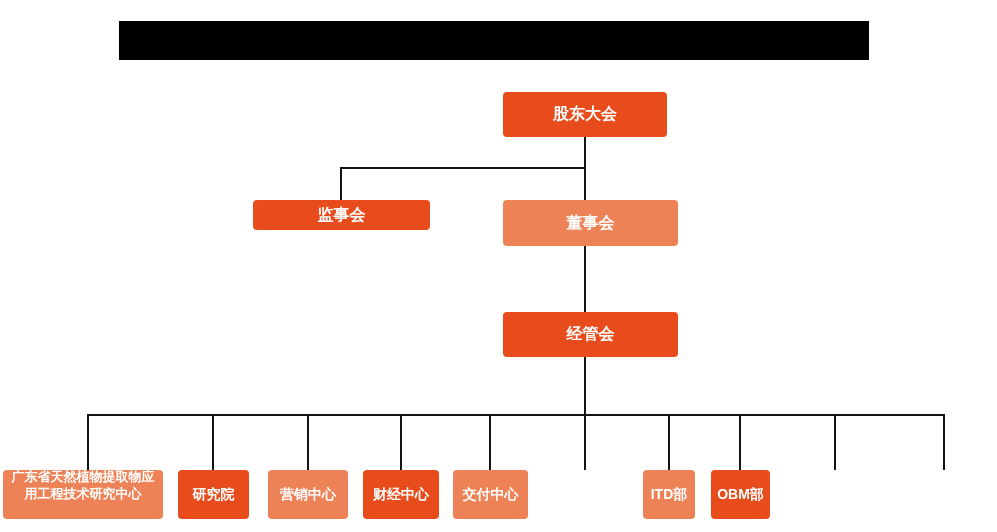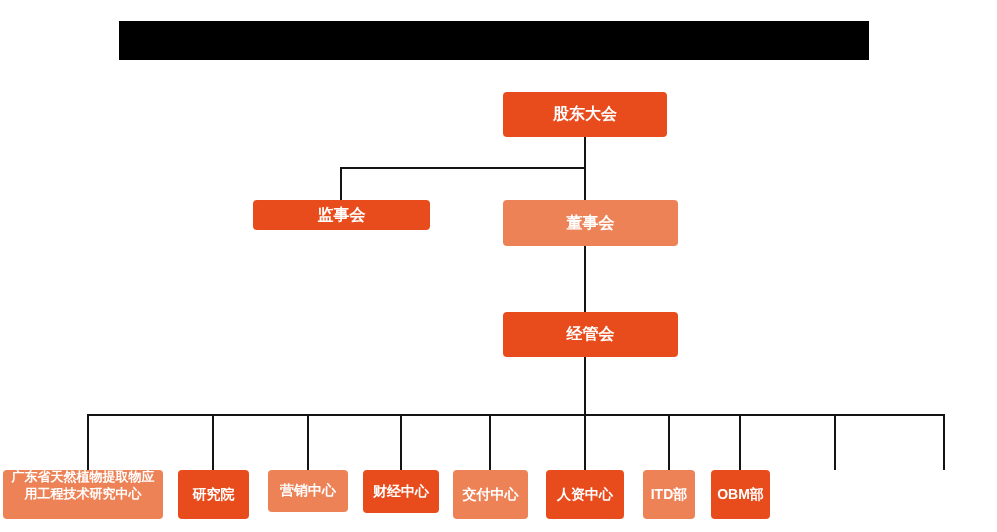--- a/index.html
+++ b/index.html
@@ -66,31 +66,28 @@
   <div class="box dark lv2" style="left:503px; top:312px; width:175px; height:45px;">
     <span>经管会</span>
   </div>
 
   <div class="box light dept dept-small" style="left:3px; top:470px; width:160px; height:49px;">
     <span>广东省天然植物提取物应用工程技术研究中心</span>
   </div>
   <div class="box dark dept" style="left:178px; top:470px; width:71px; height:49px;">
     <span>研究院</span>
   </div>
-  <div class="box light dept" style="left:268px; top:470px; width:80px; height:42px;">
+  <div class="box light dept" style="left:268px; top:470px; width:80px; height:49px;">
     <span>营销中心</span>
   </div>
-  <div class="box dark dept" style="left:363px; top:470px; width:76px; height:43px;">
+  <div class="box dark dept" style="left:363px; top:470px; width:76px; height:49px;">
     <span>财经中心</span>
   </div>
   <div class="box light dept" style="left:453px; top:470px; width:75px; height:49px;">
     <span>交付中心</span>
-  </div>
-  <div class="box dark dept" style="left:546px; top:470px; width:78px; height:49px;">
-    <span>人资中心</span>
   </div>
   <div class="box light dept" style="left:643px; top:470px; width:52px; height:49px;">
     <span>ITD部</span>
   </div>
   <div class="box dark dept" style="left:711px; top:470px; width:59px; height:49px;">
     <span>OBM部</span>
   </div>
 
 </div>
 

